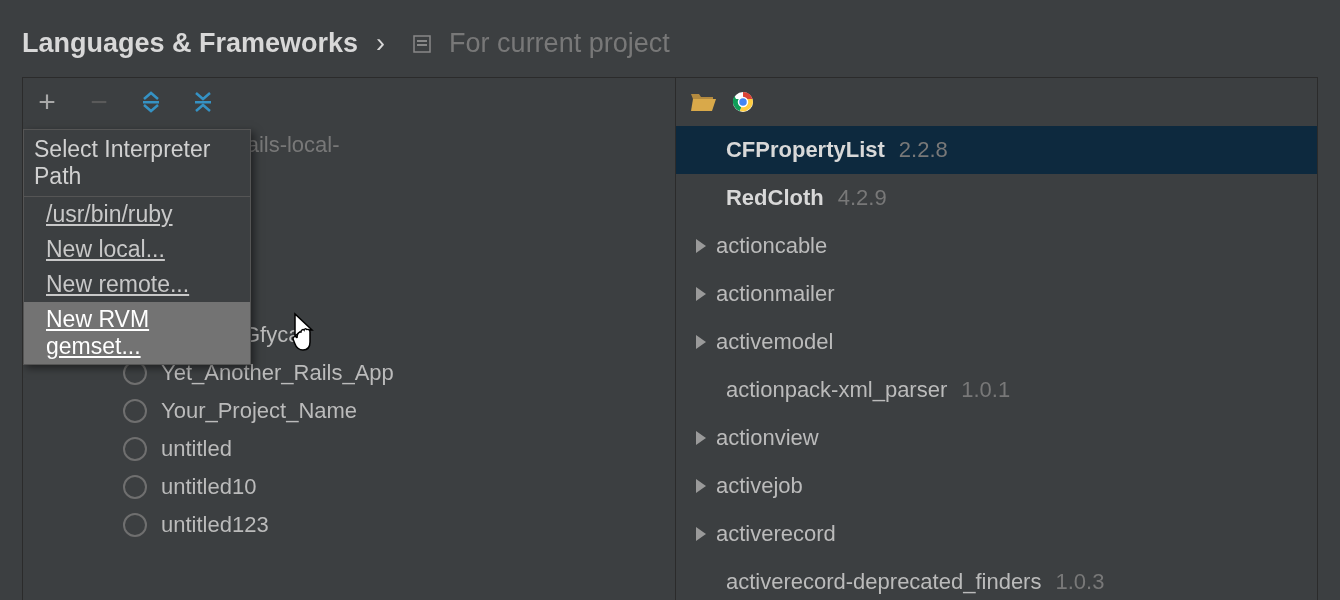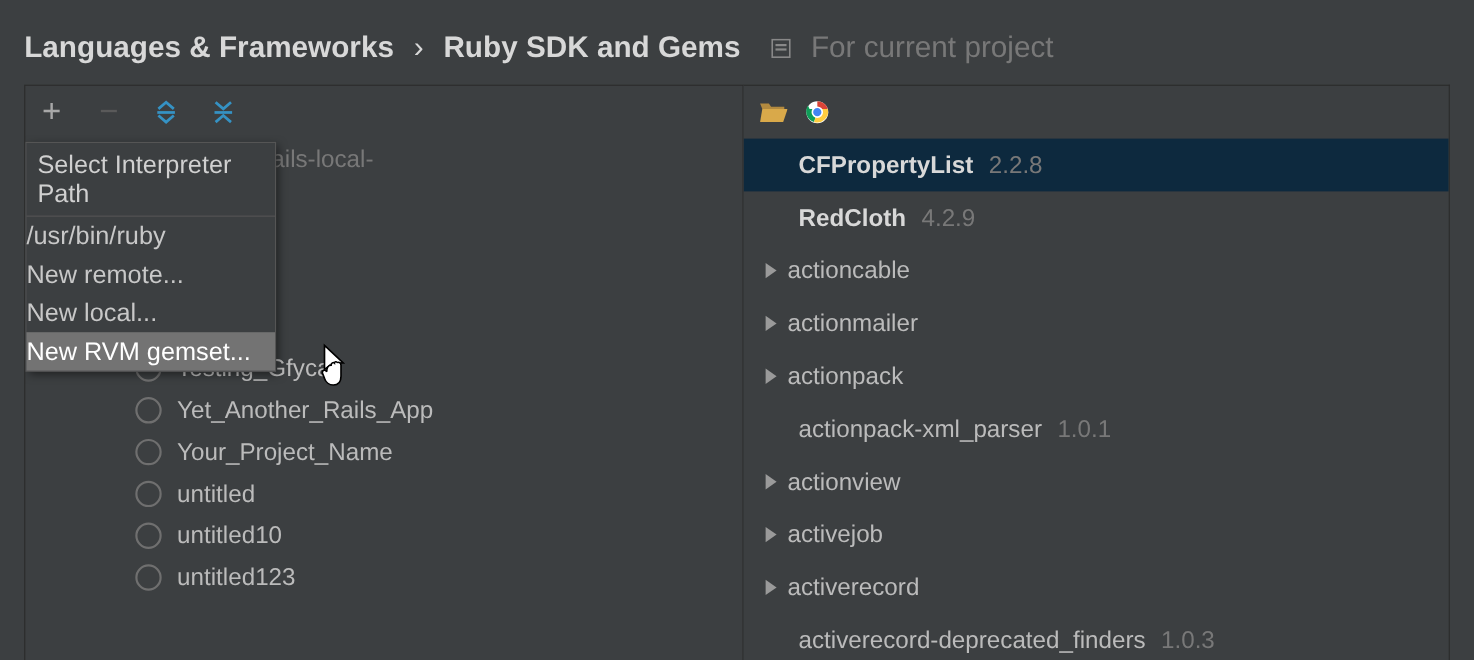--- a/index.html
+++ b/index.html
@@ -102,23 +102,24 @@
       z-index: 10;
     }
     .popup-title {
       padding: 6px 10px;
       font-size: 23px;
       color: #d0d0d0;
       font-weight: 400;
     }
     .popup-divider { height:1px; background:#555; }
     .popup-item {
-      padding: 4px 0;
+      padding: 4px 22px;
       font-size: 23px;
       color: #c8c8c8;
+      text-decoration: underline;
     }
     .popup-item.highlight {
       background: #737373;
       color: #ffffff;
     }
     .cursor {
       position: absolute;
       left: 260px; top: 232px;
       z-index: 20;
       pointer-events: none;
@@ -126,21 +127,20 @@
     .sdk-first-row { padding-left: 42px; }
     .right-toolbar { display:flex; align-items:center; height:48px; padding:0 14px; gap:16px;}
     .folder-icon svg, .chrome-icon svg { display:block; }
   </style>
 </head>
 <body>
 
 <div class="breadcrumb">
   <span class="crumb1">Languages &amp; Frameworks</span>
   <span class="sep">›</span>
-  <span class="crumb2">Ruby SDK and Gems</span>
   <span class="proj-icon">
     <svg width="18" height="18" viewBox="0 0 18 18">
         <rect x="1" y="1" width="16" height="16" fill="none" stroke="#888" stroke-width="1.5"></rect>
         <rect x="4" y="5" width="10" height="2" fill="#888"></rect>
         <rect x="4" y="9" width="10" height="2" fill="#888"></rect>
       </svg>
   </span>
   <span class="proj-label">For current project</span>
 </div>
 
@@ -205,22 +205,22 @@
             <span class="label">untitled123</span>
           </div>
         </div>
     </div>
 
     <div class="popup">
       <div class="popup-title">Select Interpreter Path</div>
       <div class="popup-divider"></div>
       <div id="popup-items">
           <div class="popup-item">/usr/bin/ruby</div>
+          <div class="popup-item">New local...</div>
           <div class="popup-item">New remote...</div>
-          <div class="popup-item">New local...</div>
           <div class="popup-item highlight">New RVM gemset...</div>
         </div>
     </div>
 
     <div class="cursor">
       <svg width="40" height="44" viewBox="0 0 40 44">
         <path d="M12 4 L12 26 L17 22 L21 32 L26 30 L22 20 L29 20 Z" fill="#fff" stroke="#000" stroke-width="1.5"></path>
         <path d="M14 28 C14 24 16 22 18 22 C18 20 20 19 21 20 C21 19 23 18 24 20 C24 19 27 19 27 22 L27 32 C27 38 24 40 20 40 C16 40 13 37 12 34 L10 29 C10 26 13 26 14 28 Z" fill="#fff" stroke="#000" stroke-width="1.5"></path>
       </svg>
     </div>
@@ -259,21 +259,21 @@
         <div class="gem-row">
           <span class="expand-tri"></span>
           <span class="name">actioncable</span>
         </div>
         <div class="gem-row">
           <span class="expand-tri"></span>
           <span class="name">actionmailer</span>
         </div>
         <div class="gem-row">
           <span class="expand-tri"></span>
-          <span class="name">actionpack</span>
+          <span class="name">activemodel</span>
         </div>
         <div class="gem-row">
           <span class="indent"></span>
           <span class="name">actionpack-xml_parser</span>
           <span class="ver">1.0.1</span>
         </div>
         <div class="gem-row">
           <span class="expand-tri"></span>
           <span class="name">actionview</span>
         </div>

